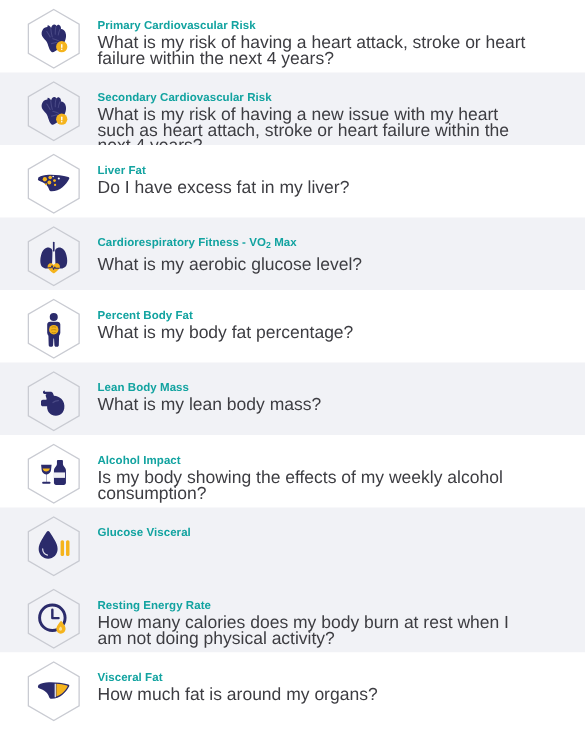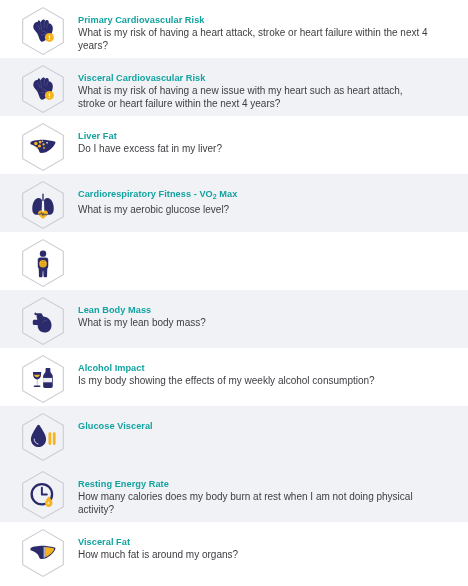--- a/index.html
+++ b/index.html
@@ -48,21 +48,21 @@
     color:#12a3a0;
     font-size:9.2px;
     font-weight:bold;
     letter-spacing:0.05px;
     line-height:12px;
     white-space:nowrap;
   }
   .title sub { font-size:7px; vertical-align:-1.5px; }
   .desc {
     color:#3d3d42;
-    font-size:10px;
+    font-size:14px;
     line-height:12.5px;
     margin-top:1px;
     max-width:350px;
   }
 </style>
 </head>
 <body>
 
 <div id="biomarker-list">
     <div class="row">
@@ -94,21 +94,21 @@
           <svg viewBox="0 0 40 40">
             <path d="M13.5 5.5c2 0 3 1.6 3.6 3.1.5-1.6 1.3-3.4 3.1-3.8 1.4-.3 2.3.6 2.9 1.7.6-.9 1.6-1.6 2.7-1.2 1.7.6 2 2.8 2 4.3 2 .2 3.8 1.6 4.6 3.5 1.3 3.1.7 6.9-.7 9.8-1.5 3.1-4 5.6-6.6 7.8-1.3 1.1-2.7 2.2-4.2 3-1 .5-2.2.9-3.2.3-1.5-.9-2.2-2.8-2.8-4.4-.9-2.5-1.6-5.2-3.2-7.4-1.3-1.8-3.2-3.1-4.1-5.2-.9-2.1-.7-4.7.6-6.6 1.1-1.7 3-2.9 5-2.9z" fill="#2b2b6b"></path>
             <path d="M16.8 9.2c.3 3 .8 6 1.6 8.9M22.3 7.1c-.6 2.6-.8 5.3-.7 8M26.8 9.6c-1 2-1.7 4.2-2 6.4M12.6 12.2c1.3 1.9 2.6 3.9 3.6 6M19 20c2.2.6 4.4 1.3 6.4 2.3M17.6 25.2c2-.2 4-.7 5.9-1.4" stroke="#4a4a86" stroke-width="1.1" fill="none" stroke-linecap="round"></path>
             <circle cx="28.5" cy="28.5" r="6" fill="#f5b41d"></circle>
             <rect x="27.8" y="25.6" width="1.5" height="4.2" rx="0.7" fill="#ffffff"></rect>
             <circle cx="28.5" cy="31.2" r="0.85" fill="#ffffff"></circle>
           </svg>
         </div>
       </div>
       <div class="text-col">
-        <div class="title">Visceral Cardiovascular Risk</div>
+        <div class="title">Secondary Cardiovascular Risk</div>
         <div class="desc">What is my risk of having a new issue with my heart such as heart attach, stroke or heart failure within the next 4 years?</div>
       </div>
     </div>
     <div class="row">
       <div class="hex-wrap">
         <svg class="hexframe" viewBox="0 0 50 50" aria-hidden="true">
           <path d="M25 1.6 45.3 13.3 45.3 36.7 25 48.4 4.7 36.7 4.7 13.3 Z" fill="none" stroke="#c9cbd2" stroke-width="1.05"></path>
         </svg>
         <div class="glyph">
           <svg viewBox="0 0 40 40">
@@ -156,20 +156,24 @@
         </svg>
         <div class="glyph">
           <svg viewBox="0 0 40 40">
             <circle cx="20" cy="7.5" r="4.3" fill="#2b2b6b"></circle>
             <path d="M13 15.5c0-1.7 1.4-3 3.1-3h7.8c1.7 0 3.1 1.3 3.1 3v8.8c0 1.2-.5 2.3-1.3 3.2l-.3 10c0 .9-.8 1.6-1.7 1.6h-1.3c-.9 0-1.6-.7-1.7-1.6l-.4-7.2h-.6l-.4 7.2c0 .9-.8 1.6-1.7 1.6h-1.3c-.9 0-1.6-.7-1.7-1.6l-.3-10c-.8-.9-1.3-2-1.3-3.2z" fill="#2b2b6b"></path>
             <circle cx="20" cy="21" r="5" fill="#f5b41d"></circle>
             <path d="M18.1 18.2c1.3-.4 2.6-.4 3.9 0M17.6 21.3c1.6-.5 3.2-.5 4.8 0M18.3 24.1c1.2.4 2.3.4 3.5 0" stroke="#b5830c" stroke-width="0.9" fill="none" stroke-linecap="round"></path>
           </svg>
         </div>
       </div>
+      <div class="text-col">
+        <div class="title">Percent Body Fat</div>
+        <div class="desc">What is my body fat percentage?</div>
+      </div>
     </div>
     <div class="row alt">
       <div class="hex-wrap">
         <svg class="hexframe" viewBox="0 0 50 50" aria-hidden="true">
           <path d="M25 1.6 45.3 13.3 45.3 36.7 25 48.4 4.7 36.7 4.7 13.3 Z" fill="none" stroke="#c9cbd2" stroke-width="1.05"></path>
         </svg>
         <div class="glyph">
           <svg viewBox="0 0 40 40">
             <path d="M10.5 9.8h6.2c1 0 1.9.6 2.3 1.5l1.2 2.8c3 .2 6 1.4 8.1 3.6 2.5 2.6 3.5 6.4 2.9 9.9-.5 3-2.4 5.8-5.2 7.1-2.6 1.2-5.7 1-8.2-.3-1.8-.9-3.3-2.4-4.1-4.3-.7-1.5-.9-3.1-.8-4.7H8.4c-1.1 0-2-.9-2-2v-3.1c0-1.1.9-2 2-2h3.4c.4 0 .7-.4.6-.8l-1-3.4c-.2-.6.1-1.2.6-1.5l.6-.3H10.5c-1.1 0-2-.9-2-1.9 0-1.1.9-1.9 2-1.9z" fill="#2b2b6b"></path>
             <path d="M19.2 21.4c1.6-1.4 3.7-2.2 5.8-2.1" stroke="#4a4a86" stroke-width="1.3" fill="none" stroke-linecap="round"></path>

